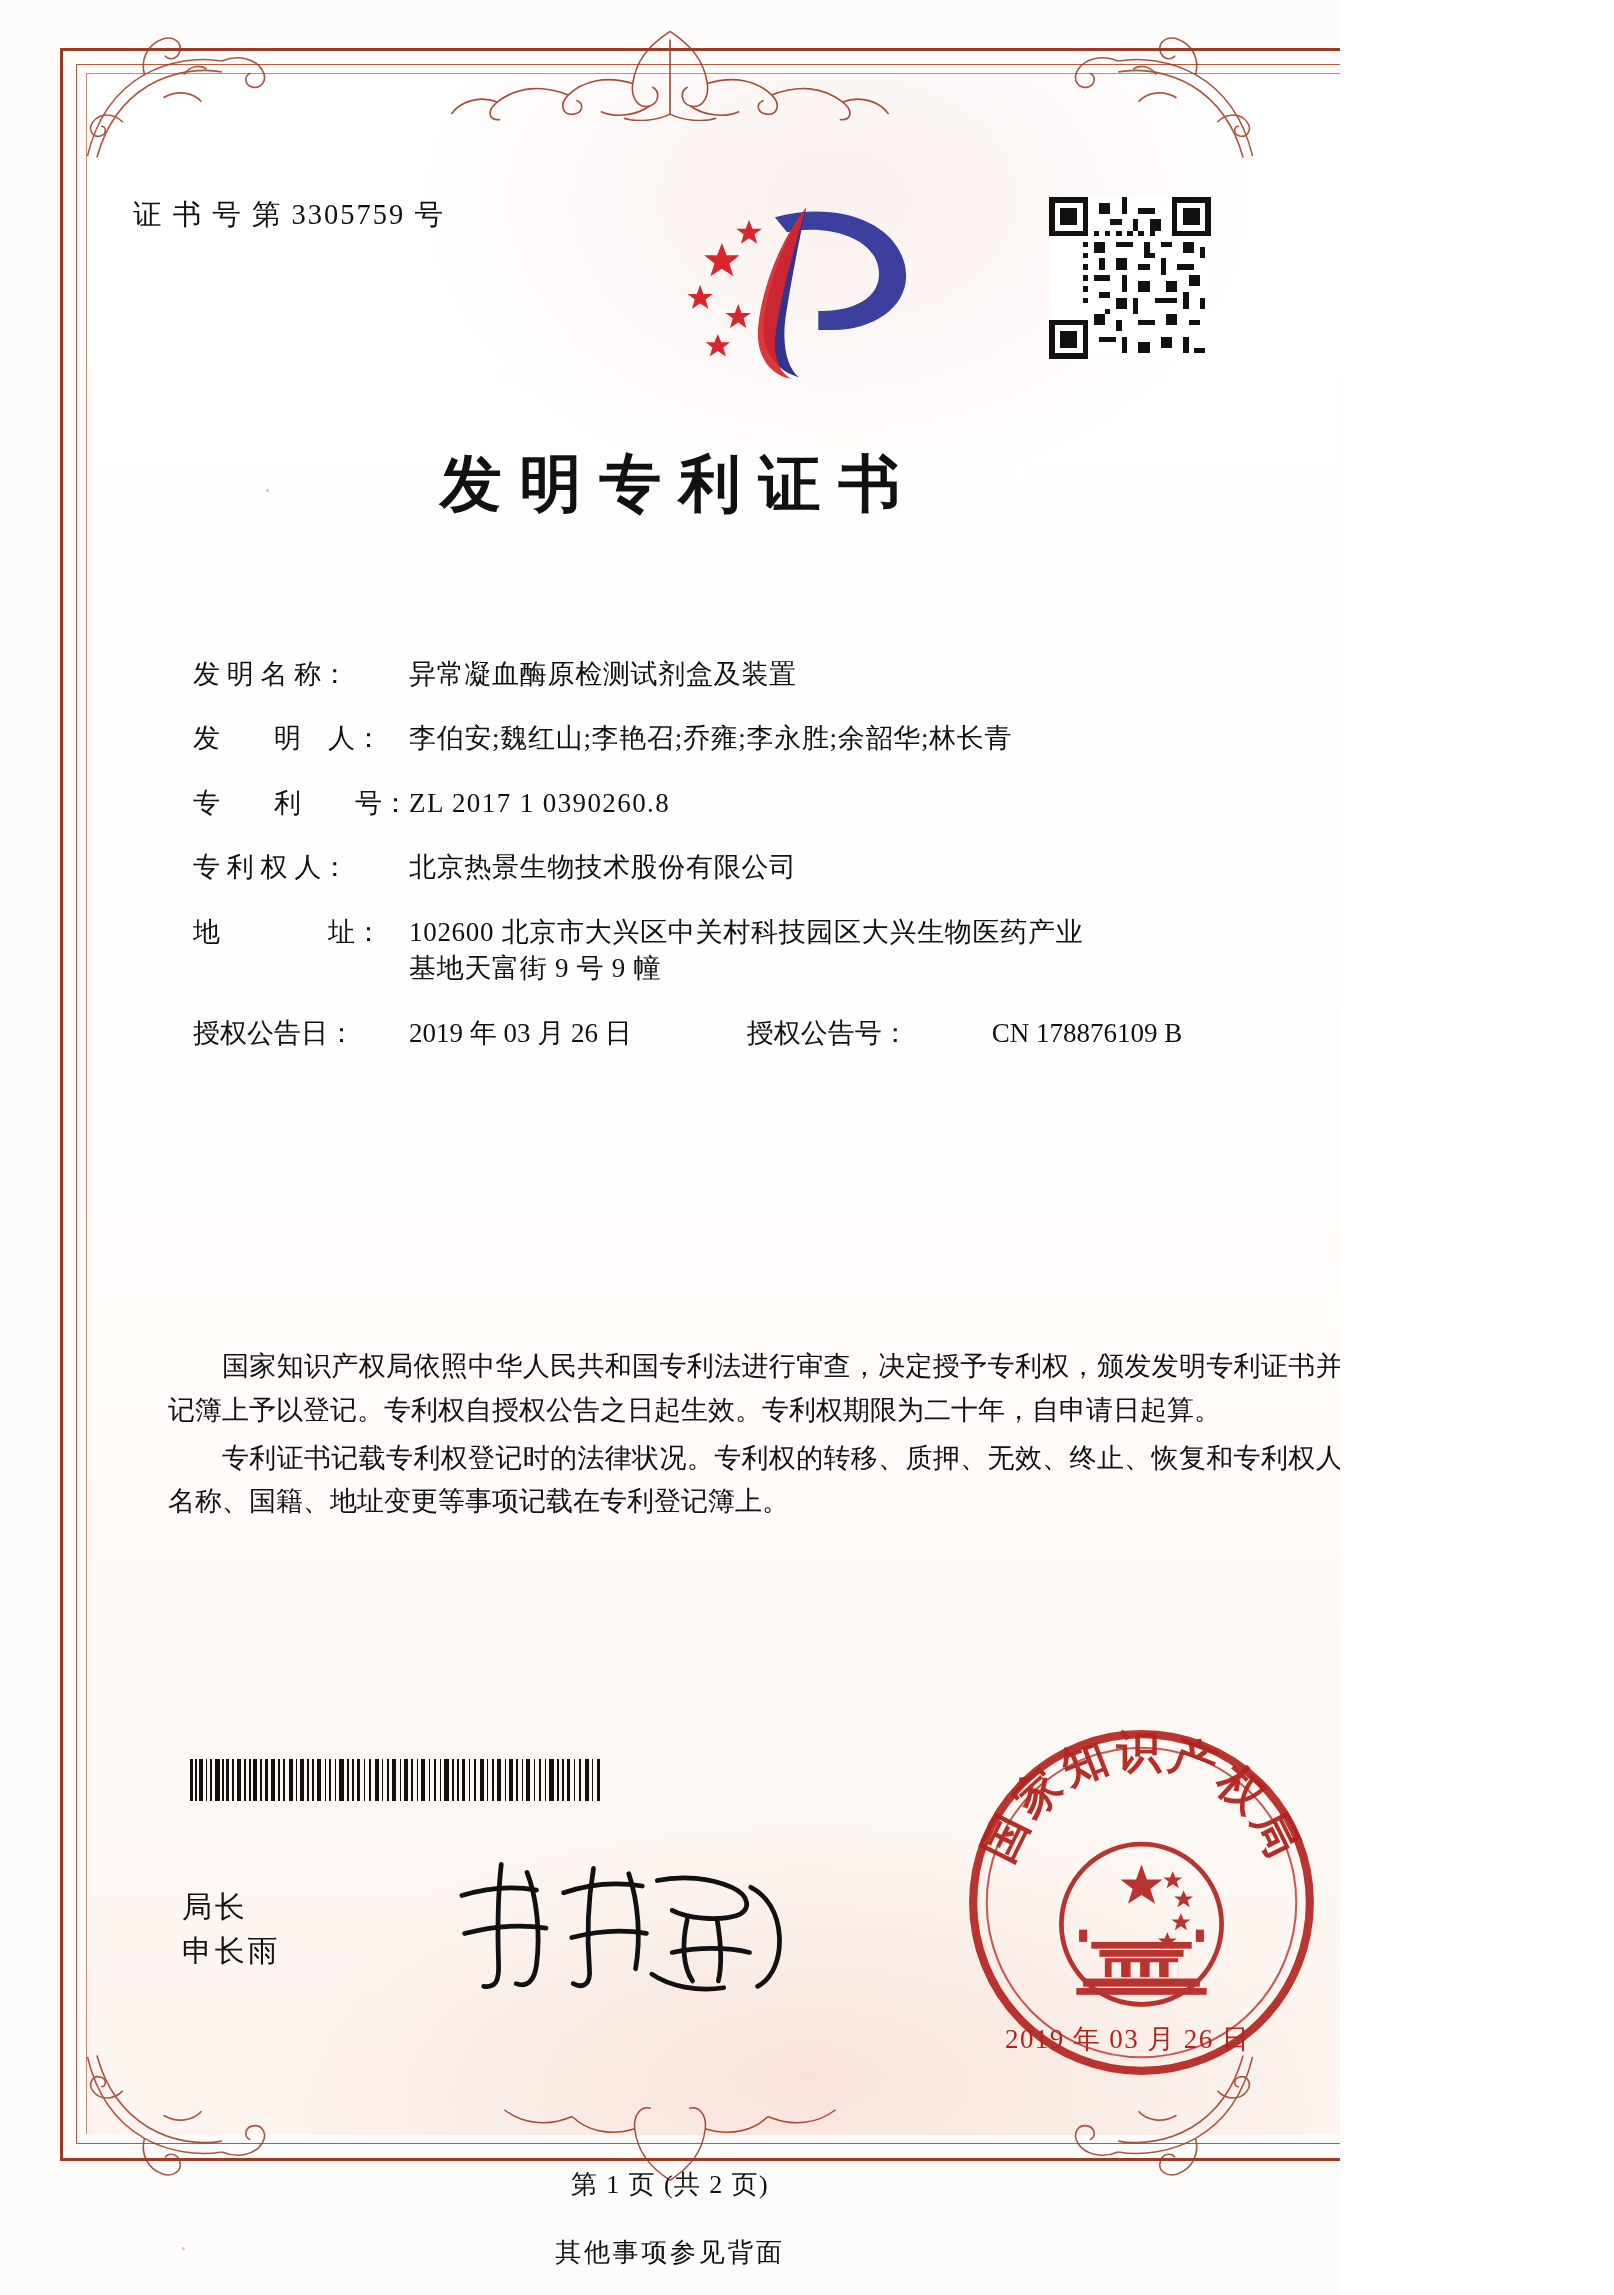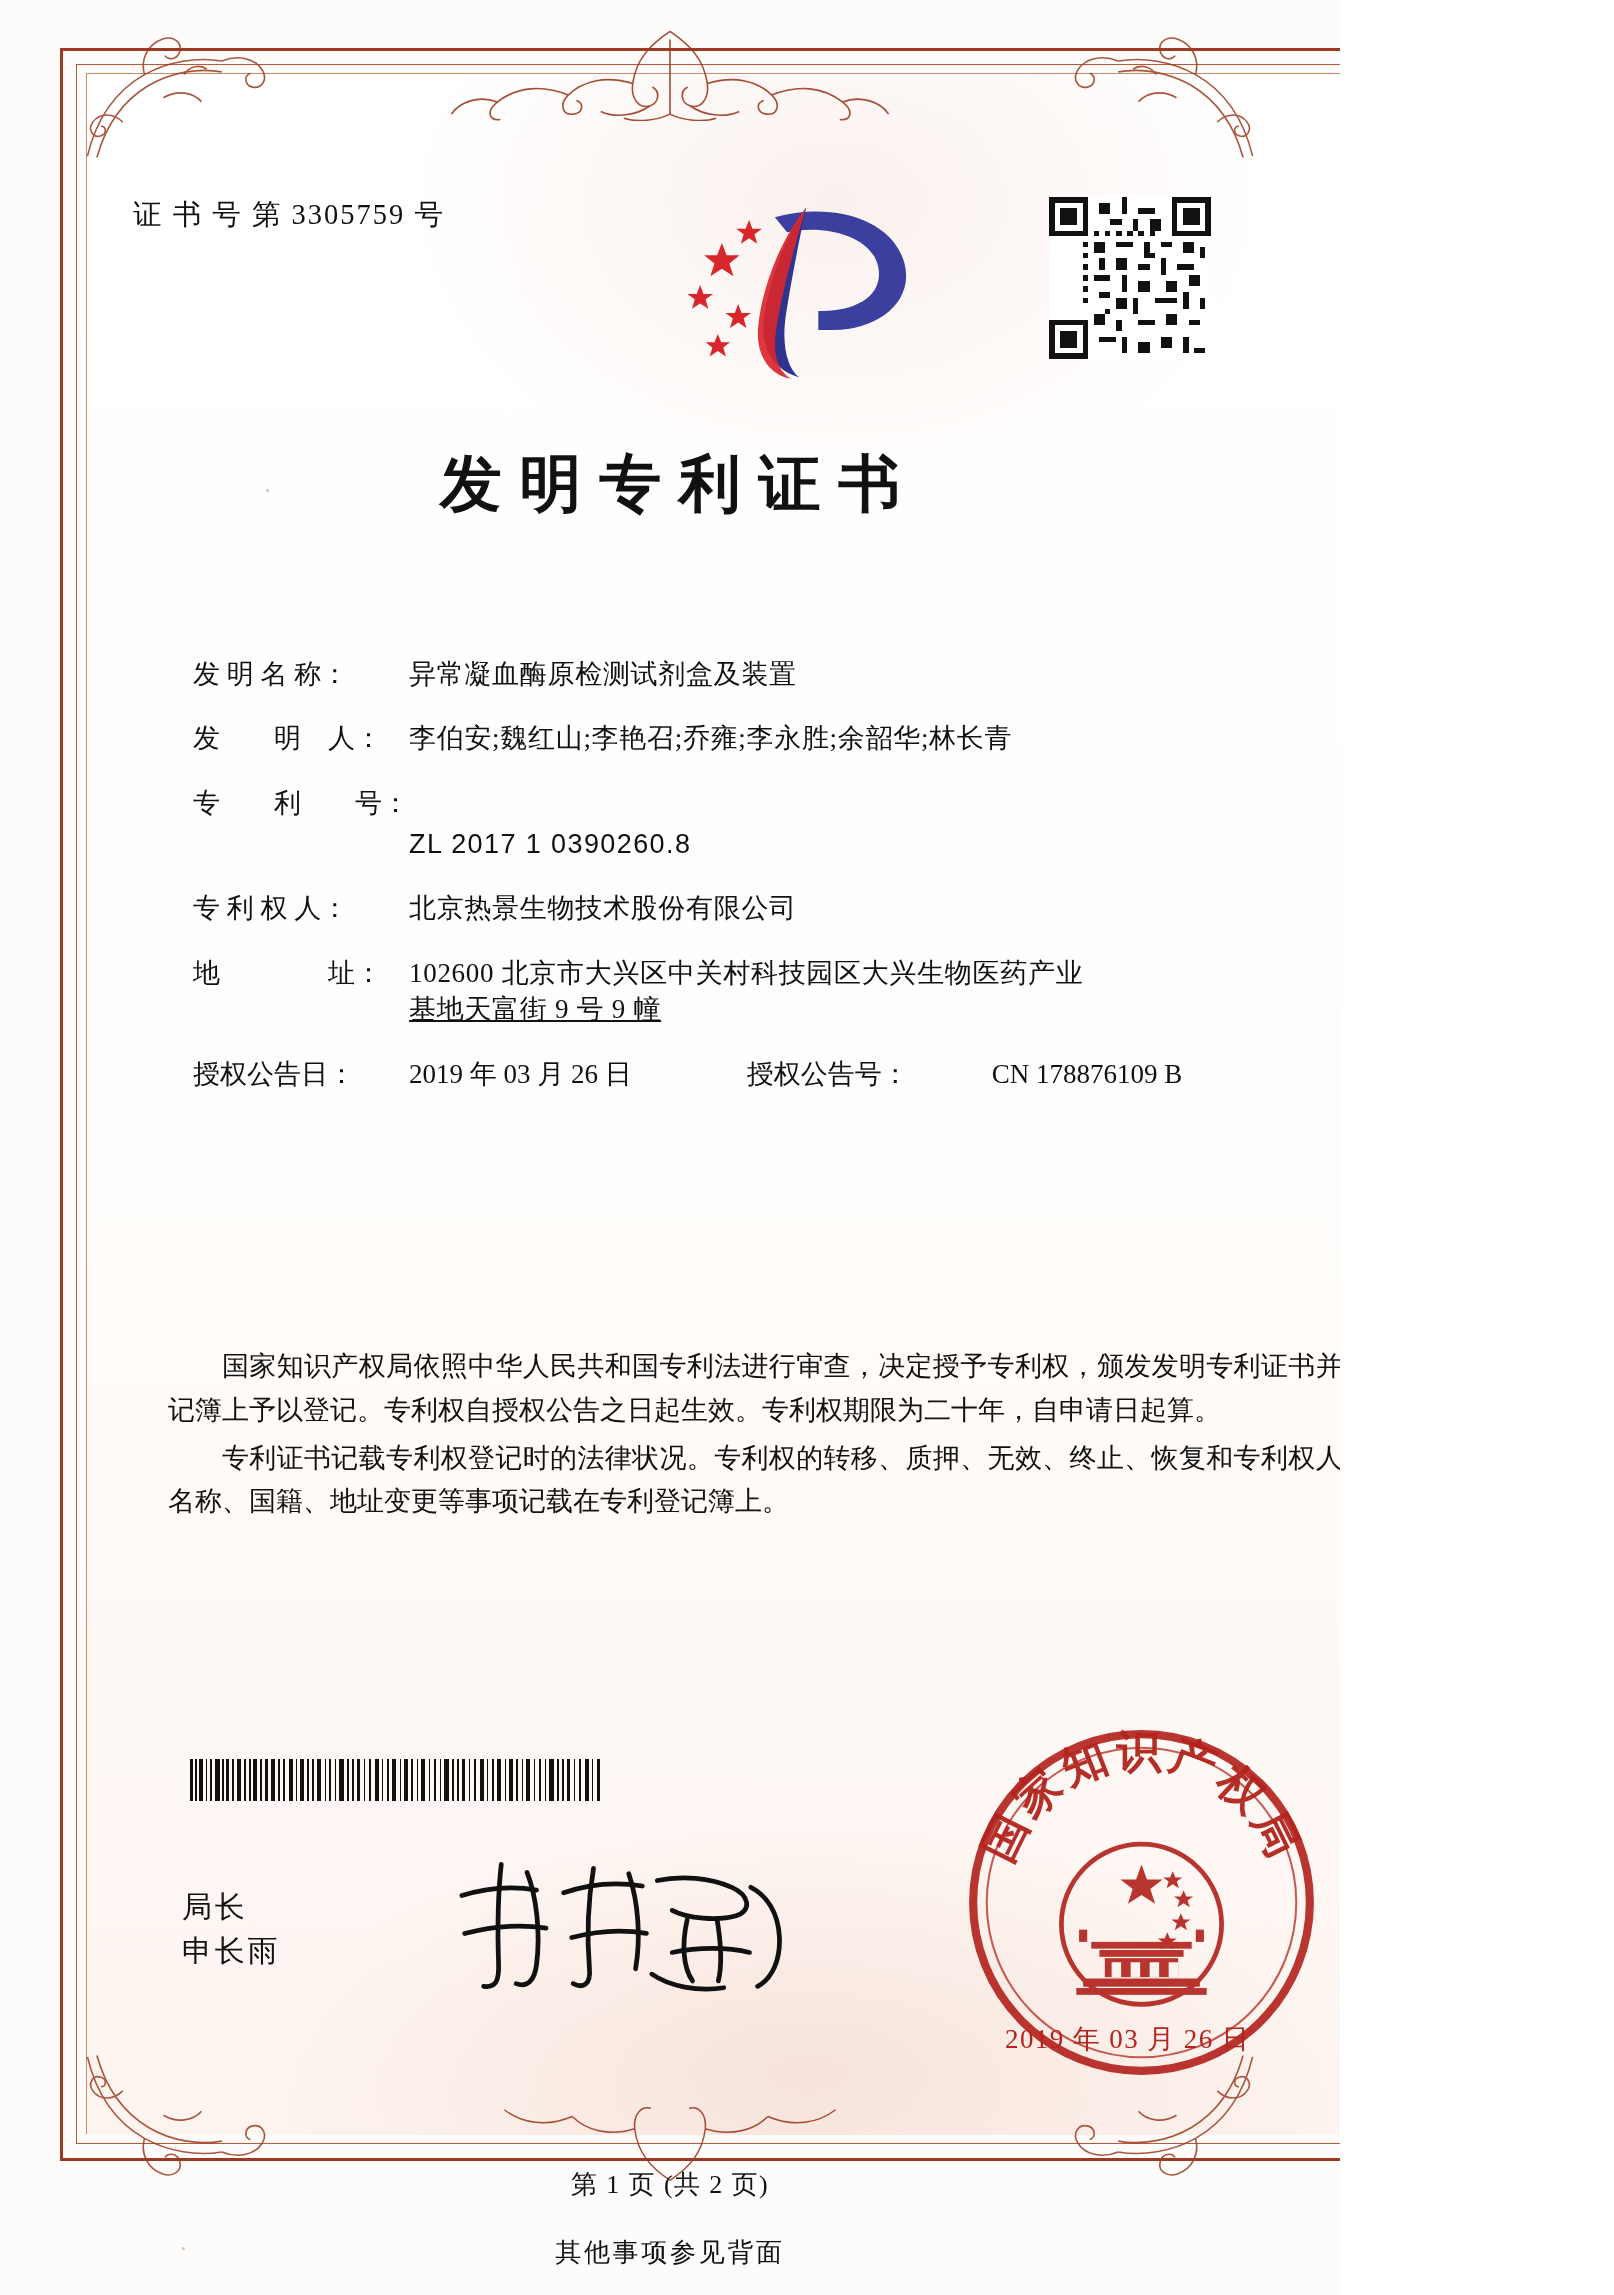--- a/index.html
+++ b/index.html
@@ -149,27 +149,25 @@
     flex: 0 0 216px;
     white-space: pre;
     letter-spacing: 0px;
     margin-left: 25px;
   }
   .field-value {
     flex: 1;
     letter-spacing: 0.7px;
   }
   .field-value.mono {
-    font-family: Liberation Sans, sans-serif;
+    font-family: Liberation Serif, serif;
     letter-spacing: 1.4px;
-    margin-top: 41px;
   }
   .field-value .cont {
     display: block;
-    text-decoration: underline;
   }
   .field-row.two-col .pub-label {
     width: 245px;
     flex: 0 0 245px;
     text-align: left;
     margin-left: 115px;
   }
 
   
   .paras {

